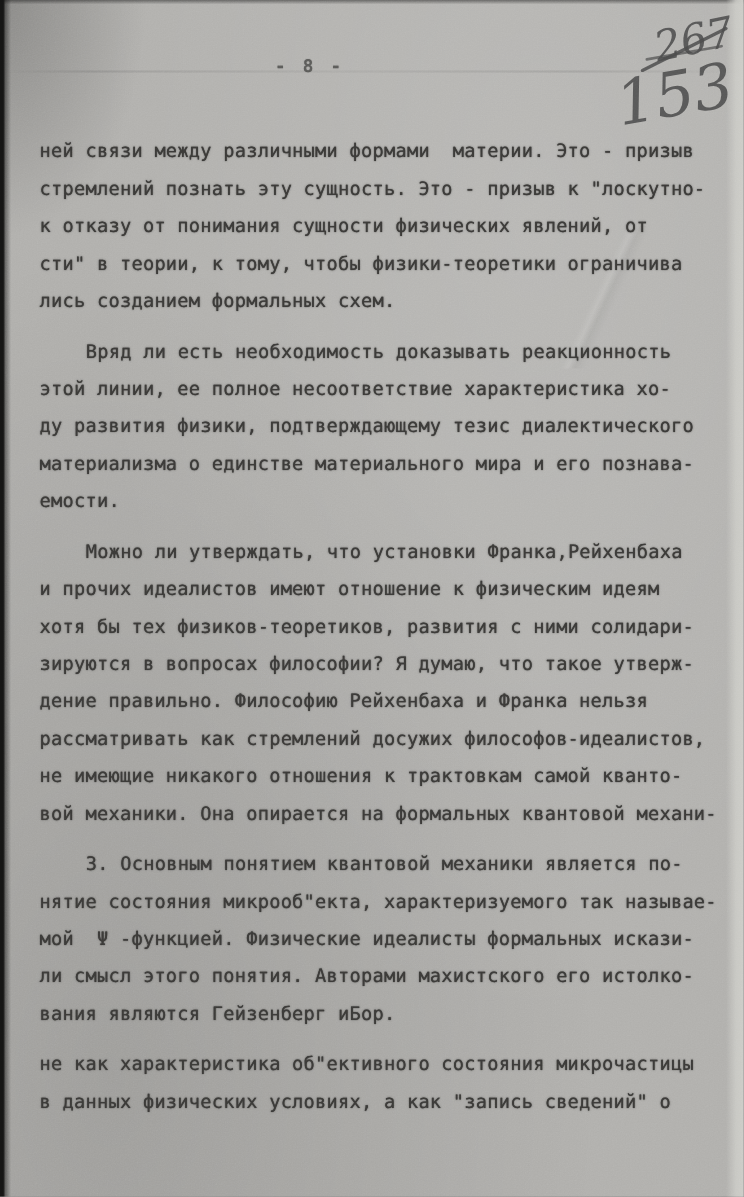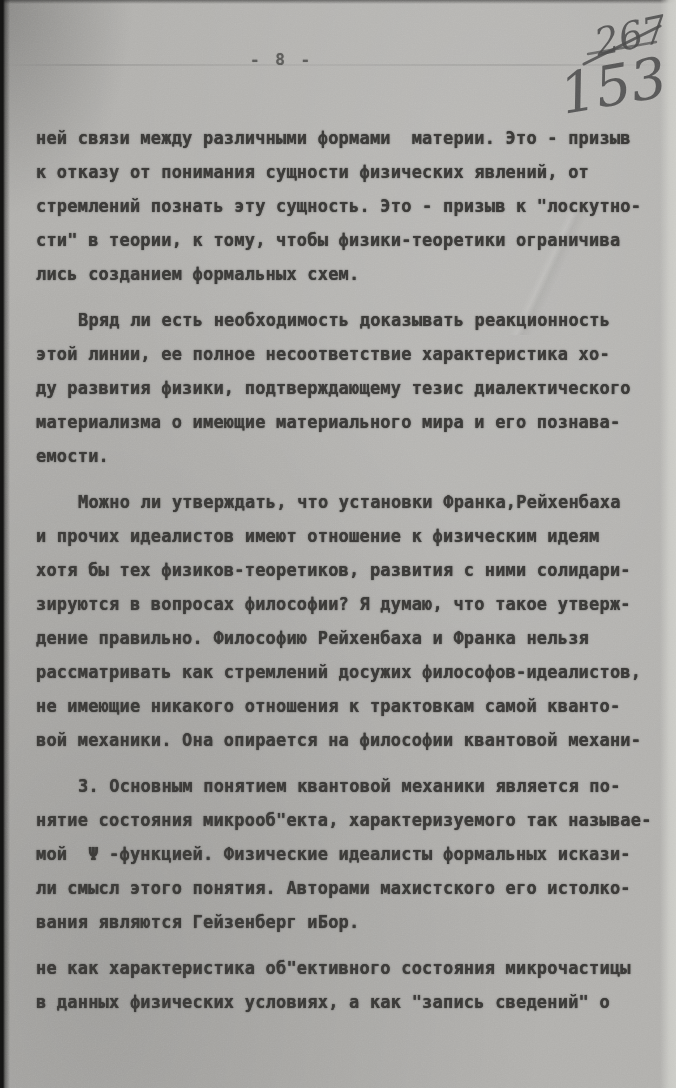--- a/index.html
+++ b/index.html
@@ -26,21 +26,21 @@
     background:linear-gradient(115deg, rgba(0,0,0,0) 48%, rgba(255,255,255,.16) 50%, rgba(0,0,0,.07) 52%, rgba(0,0,0,0) 55%);
     opacity:.6;
   }
   .pagenum {
     position:absolute; left:250px; top:50px; font-size:16px; font-weight:700;
     letter-spacing:3px; color:#474745; opacity:.8; text-shadow:0 0 1px rgba(50,50,50,.6);
   }
   .textcol { position:absolute; left:36px; top:121px; width:618px; }
   .para { margin:0 0 12px 0; }
   .line {
-    height:34px; line-height:34px; font-size:17px; font-weight:700;
+    height:34px; line-height:34px; font-size:17px; font-weight:400;
     letter-spacing:.2px; white-space:pre; color:var(--ink, #3b3a38);
     text-shadow:0 0 1px rgba(44,44,42,.9), 0 0 2.5px rgba(44,44,42,.28);
   }
   .indent { text-indent:42px; }
   .handwriting { position:absolute; left:548px; top:4px; pointer-events:none; }
   .handwriting text {
     font-family:"DejaVu Serif", serif; font-style:italic;
     fill:var(--pencil, #4c4c4c); opacity:.88;
   }
   .noise { position:absolute; left:0; top:0; pointer-events:none; opacity:.45; mix-blend-mode:overlay; }
@@ -58,41 +58,41 @@
   <svg class="handwriting" width="128" height="130" viewBox="0 0 128 130">
     <text x="50" y="52" font-size="38" transform="rotate(-12 50 52)">267</text>
     <path d="M36 60 L112 22" stroke="#4c4c4c" stroke-width="3" stroke-linecap="round" opacity=".85"></path>
     <path d="M40 50 L108 38" stroke="#4c4c4c" stroke-width="2.4" stroke-linecap="round" opacity=".7"></path>
     <text x="16" y="110" font-size="56" transform="rotate(-10 16 110)">153</text>
   </svg>
 
   <div class="textcol">
     <div class="para">
       <div class="line">ней связи между различными формами  материи. Это - призыв</div>
+      <div class="line">стремлений познать эту сущность. Это - призыв к "лоскутно-</div>
       <div class="line">к отказу от понимания сущности физических явлений, от</div>
-      <div class="line">стремлений познать эту сущность. Это - призыв к "лоскутно-</div>
       <div class="line">сти" в теории, к тому, чтобы физики-теоретики ограничива</div>
       <div class="line">лись созданием формальных схем.</div>
     </div>
     <div class="para">
       <div class="line indent">Вряд ли есть необходимость доказывать реакционность</div>
       <div class="line">этой линии, ее полное несоответствие характеристика хо-</div>
       <div class="line">ду развития физики, подтверждающему тезис диалектического</div>
-      <div class="line">материализма о имеющие материального мира и его познава-</div>
+      <div class="line">материализма о единстве материального мира и его познава-</div>
       <div class="line">емости.</div>
     </div>
     <div class="para">
       <div class="line indent">Можно ли утверждать, что установки Франка,Рейхенбаха</div>
       <div class="line">и прочих идеалистов имеют отношение к физическим идеям</div>
       <div class="line">хотя бы тех физиков-теоретиков, развития с ними солидари-</div>
       <div class="line">зируются в вопросах философии? Я думаю, что такое утверж-</div>
       <div class="line">дение правильно. Философию Рейхенбаха и Франка нельзя</div>
       <div class="line">рассматривать как стремлений досужих философов-идеалистов,</div>
       <div class="line">не имеющие никакого отношения к трактовкам самой кванто-</div>
-      <div class="line">вой механики. Она опирается на философии квантовой механи-</div>
+      <div class="line">вой механики. Она опирается на формальных квантовой механи-</div>
     </div>
     <div class="para">
       <div class="line indent">3. Основным понятием квантовой механики является по-</div>
       <div class="line">нятие состояния микрооб"екта, характеризуемого так называе-</div>
       <div class="line">мой  Ψ -функцией. Физические идеалисты формальных искази-</div>
       <div class="line">ли смысл этого понятия. Авторами махистского его истолко-</div>
       <div class="line">вания являются Гейзенберг иБор.</div>
     </div>
     <div class="para">
       <div class="line">не как характеристика об"ективного состояния микрочастицы</div>

